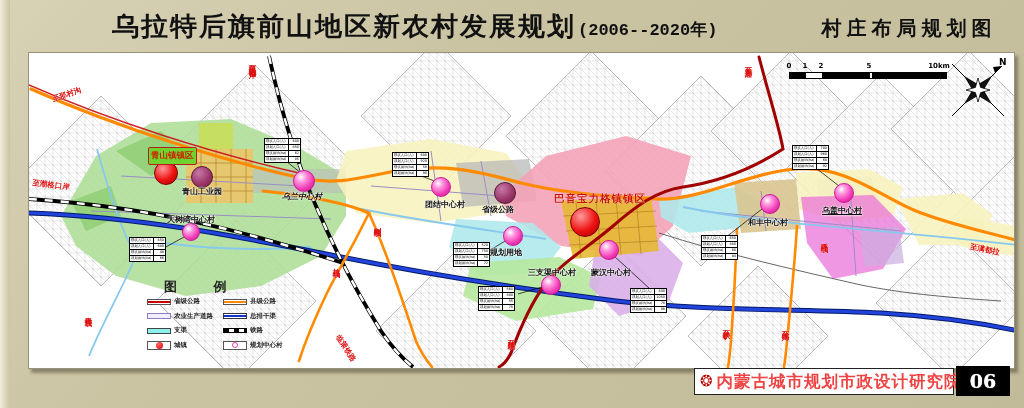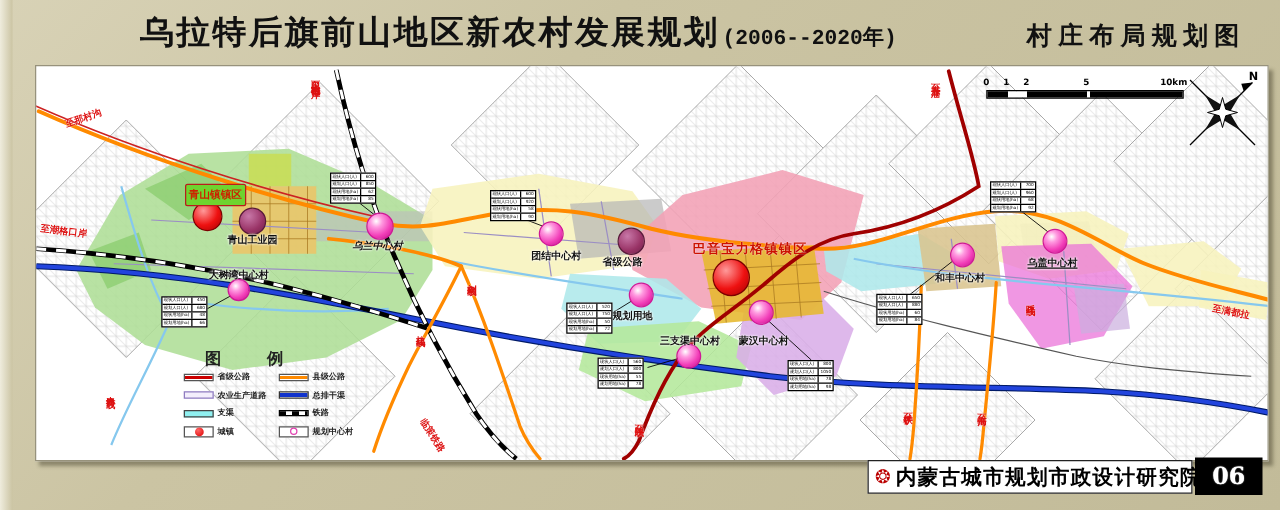--- a/index.html
+++ b/index.html
@@ -68,21 +68,21 @@
   .sb-bar{position:absolute;left:0;top:10px;width:156px;height:5px;border:1px solid #000;
           background:linear-gradient(90deg,#000 0 16px,#fff 16px 32px,#000 32px 80px,#fff 80px 82px,#000 82px 156px);}
   .compass{position:absolute;left:946px;top:56px;z-index:10;}
   .compass-n{position:absolute;left:998px;top:56px;font-size:9px;font-weight:bold;color:#000;z-index:11;}
   
   .footer{position:absolute;left:694px;top:368px;width:260px;height:27px;background:#fff;
           border:1px solid #222;display:flex;align-items:center;gap:4px;padding:0 5px;
           box-sizing:border-box;z-index:20;}
   .seal{font-size:15px;color:#b00;line-height:1;}
   .inst{font-family:"DejaVu Serif","Liberation Serif",serif;font-size:16.5px;font-weight:900;
-        color:#000000;letter-spacing:1px;white-space:nowrap;}
+        color:#ef4444;letter-spacing:1px;white-space:nowrap;}
   .pageno{position:absolute;left:956px;top:366px;width:54px;height:30px;background:#000;color:#fff;
           font-size:19px;font-weight:bold;display:flex;align-items:center;justify-content:center;
           font-family:"DejaVu Serif",serif;z-index:21;text-shadow:0 0 1px #fff;}
 </style>
 </head>
 <body>
 
 <div class="page">
 
   <div class="titlebar">

